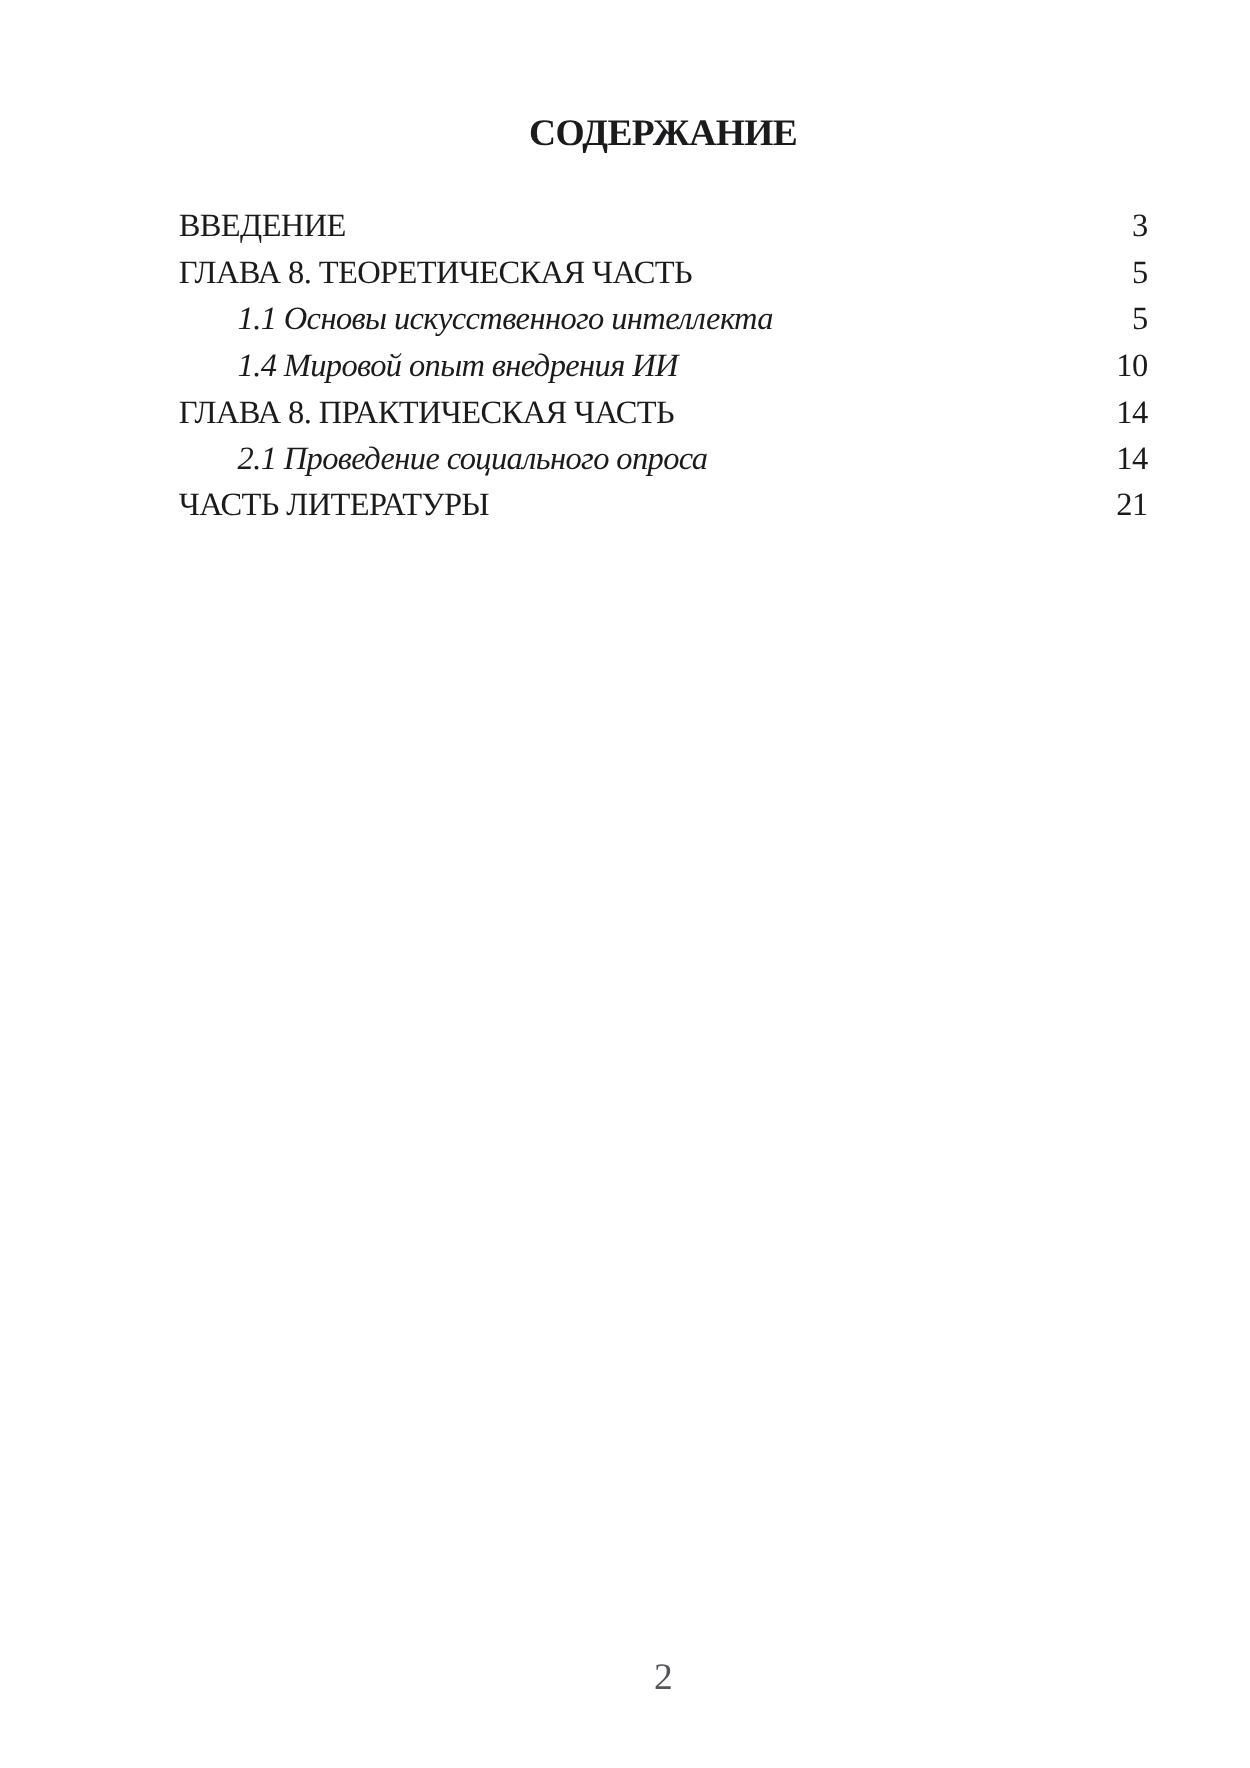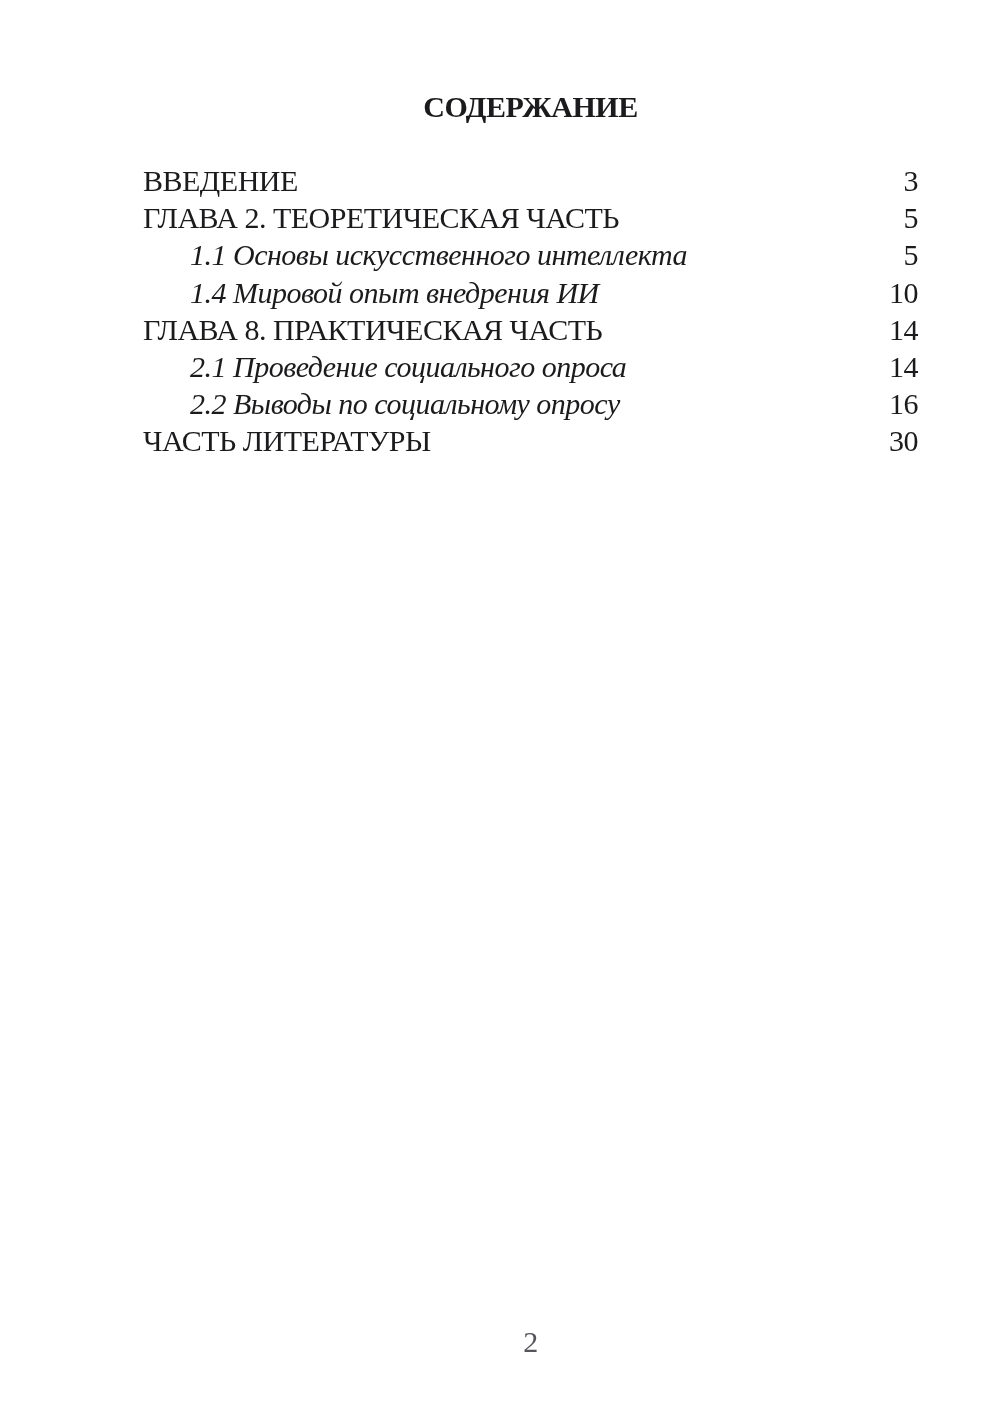--- a/index.html
+++ b/index.html
@@ -32,21 +32,21 @@
     top: 162px;
     left: 143px;
     width: 775px;
   }
   .toc-row {
     display: flex;
     justify-content: space-between;
     align-items: flex-end;
     height: 37.2px;
     line-height: 37.2px;
-    font-size: 30px;
+    font-size: 26px;
     letter-spacing: -0.5px;
     white-space: nowrap;
   }
   .toc-row.lvl1 .toc-label {
     padding-left: 47px;
     font-style: italic;
   }
   .toc-label {
     flex: 1 1 auto;
     overflow: hidden;
@@ -76,21 +76,21 @@
   <div class="doc-title">СОДЕРЖАНИЕ</div>
 
   <div class="toc">
 
     <div class="toc-row">
       <span class="toc-label">ВВЕДЕНИЕ</span>
       <span class="toc-page">3</span>
     </div>
 
     <div class="toc-row">
-      <span class="toc-label">ГЛАВА 2. ТЕОРЕТИЧЕСКАЯ ЧАСТЬ</span>
+      <span class="toc-label">ГЛАВА 8. ТЕОРЕТИЧЕСКАЯ ЧАСТЬ</span>
       <span class="toc-page">5</span>
     </div>
 
     <div class="toc-row lvl1">
       <span class="toc-label">1.1 Основы искусственного интеллекта</span>
       <span class="toc-page">5</span>
     </div>
 
 
 
@@ -102,28 +102,24 @@
     <div class="toc-row">
       <span class="toc-label">ГЛАВА 8. ПРАКТИЧЕСКАЯ ЧАСТЬ</span>
       <span class="toc-page">14</span>
     </div>
 
     <div class="toc-row lvl1">
       <span class="toc-label">2.1 Проведение социального опроса</span>
       <span class="toc-page">14</span>
     </div>
 
-    <div class="toc-row lvl1">
-      <span class="toc-label">2.2 Выводы по социальному опросу</span>
-      <span class="toc-page">16</span>
-    </div>
 
 
     <div class="toc-row">
       <span class="toc-label">ЧАСТЬ ЛИТЕРАТУРЫ</span>
-      <span class="toc-page">30</span>
+      <span class="toc-page">21</span>
     </div>
 
   </div>
 
   <div class="footer-pagenum">2</div>
 
 </div>
 
 </body></html>

